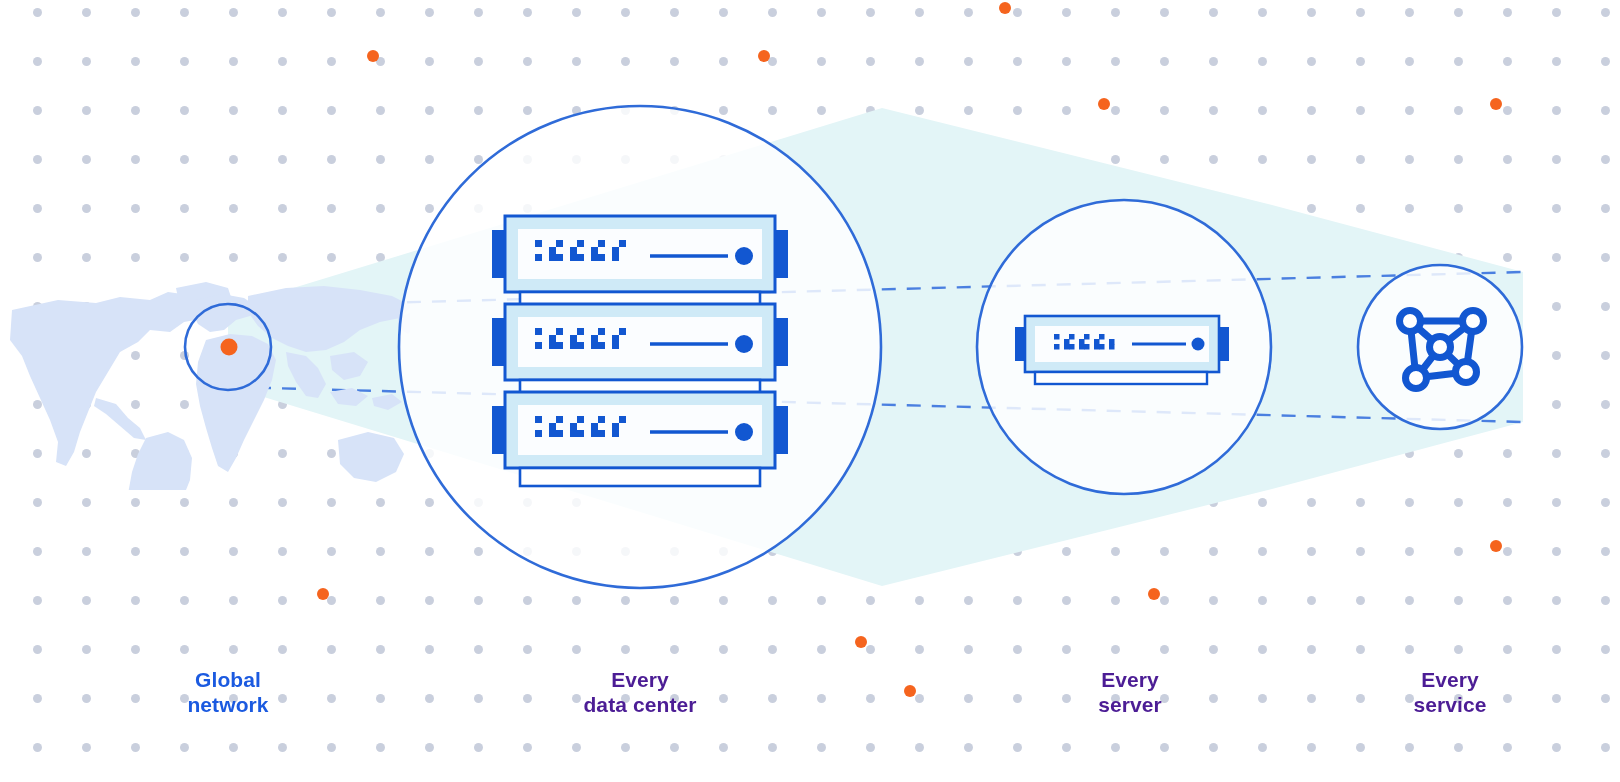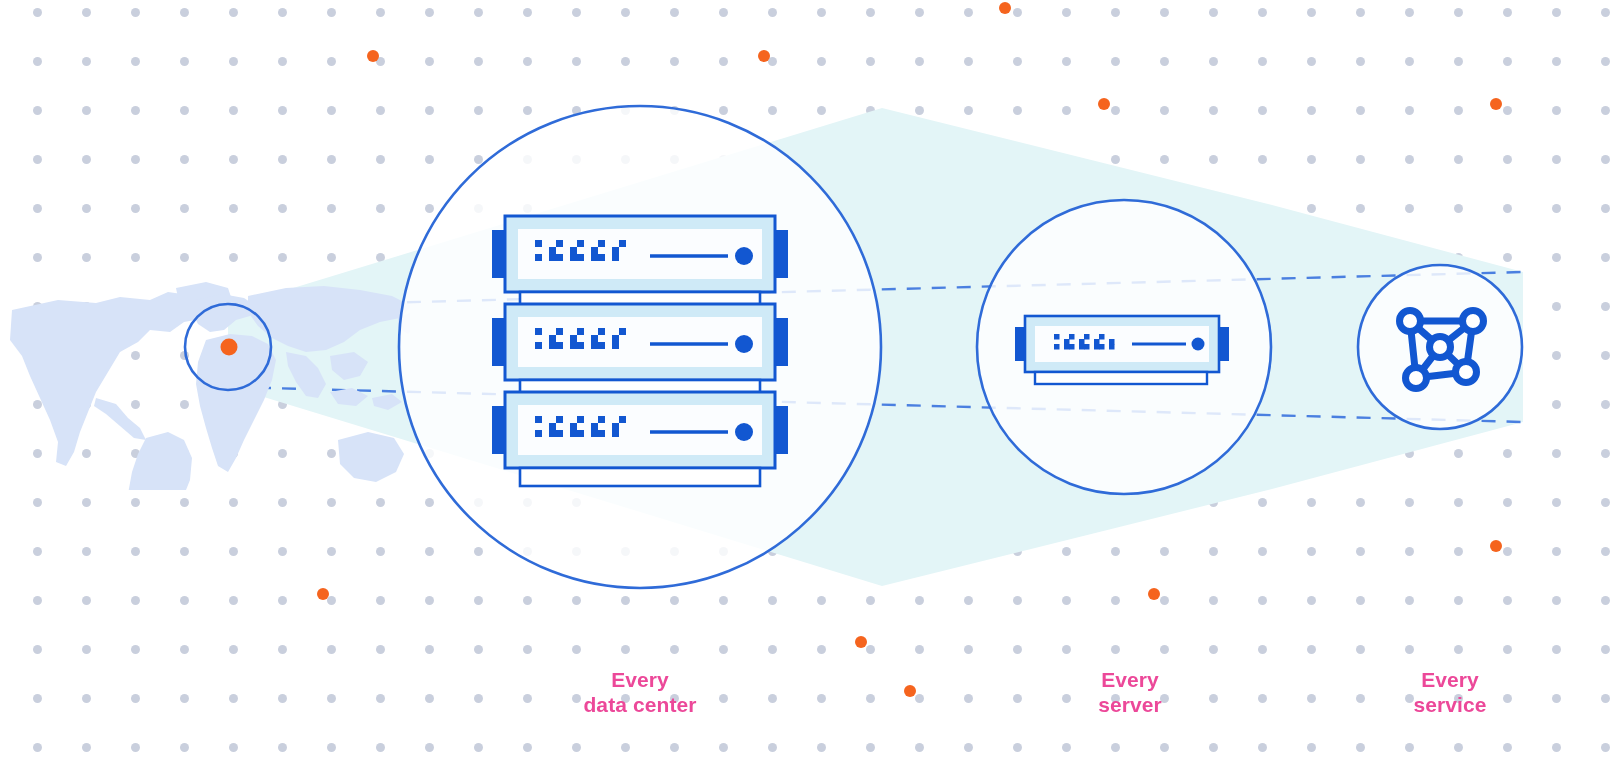--- a/index.html
+++ b/index.html
@@ -14,21 +14,21 @@
   #stage > svg { position:absolute; top:0; left:0; }
 
   .label {
     position:absolute;
     text-align:center;
     font-size:21px;
     font-weight:700;
     line-height:1.18;
     letter-spacing:.1px;
     white-space:pre-line;
-    color:#ec4899;
+    color:#4c1d95;
     user-select:none;
   }
   .label.accent { color:#1b5ae0; }
 </style>
 </head>
 <body>
 
 <div id="stage">
 
   <svg width="1620" height="782" viewBox="0 0 1620 782">
@@ -271,20 +271,22 @@
       <circle cx="1104" cy="104" r="6"></circle>
       <circle cx="1496" cy="104" r="6"></circle>
       <circle cx="1496" cy="546" r="6"></circle>
       <circle cx="323" cy="594" r="6"></circle>
       <circle cx="1154" cy="594" r="6"></circle>
       <circle cx="861" cy="642" r="6"></circle>
       <circle cx="910" cy="691" r="6"></circle>
     </g>
   </svg>
 
+  <div class="label accent" style="left:128px; top:668px; width:200px;">Global
+network</div>
 
   <div class="label" style="left:540px; top:668px; width:200px;">Every
 data center</div>
 
   <div class="label" style="left:1030px; top:668px; width:200px;">Every
 server</div>
 
   <div class="label" style="left:1350px; top:668px; width:200px;">Every
 service</div>
 

